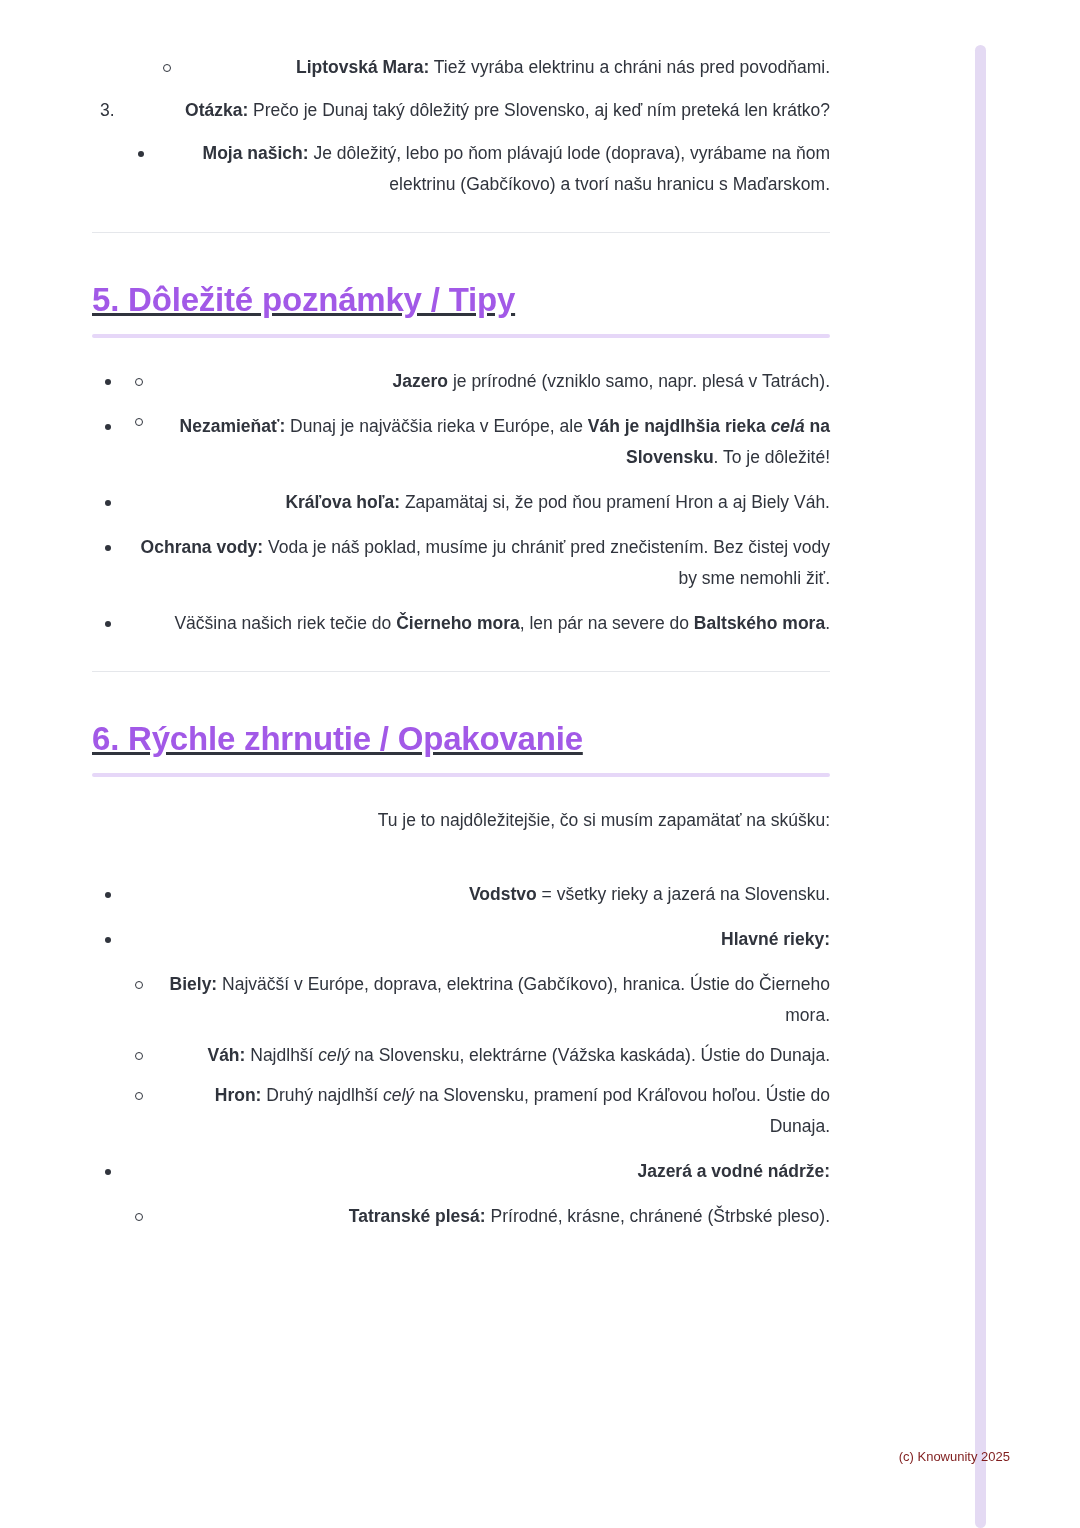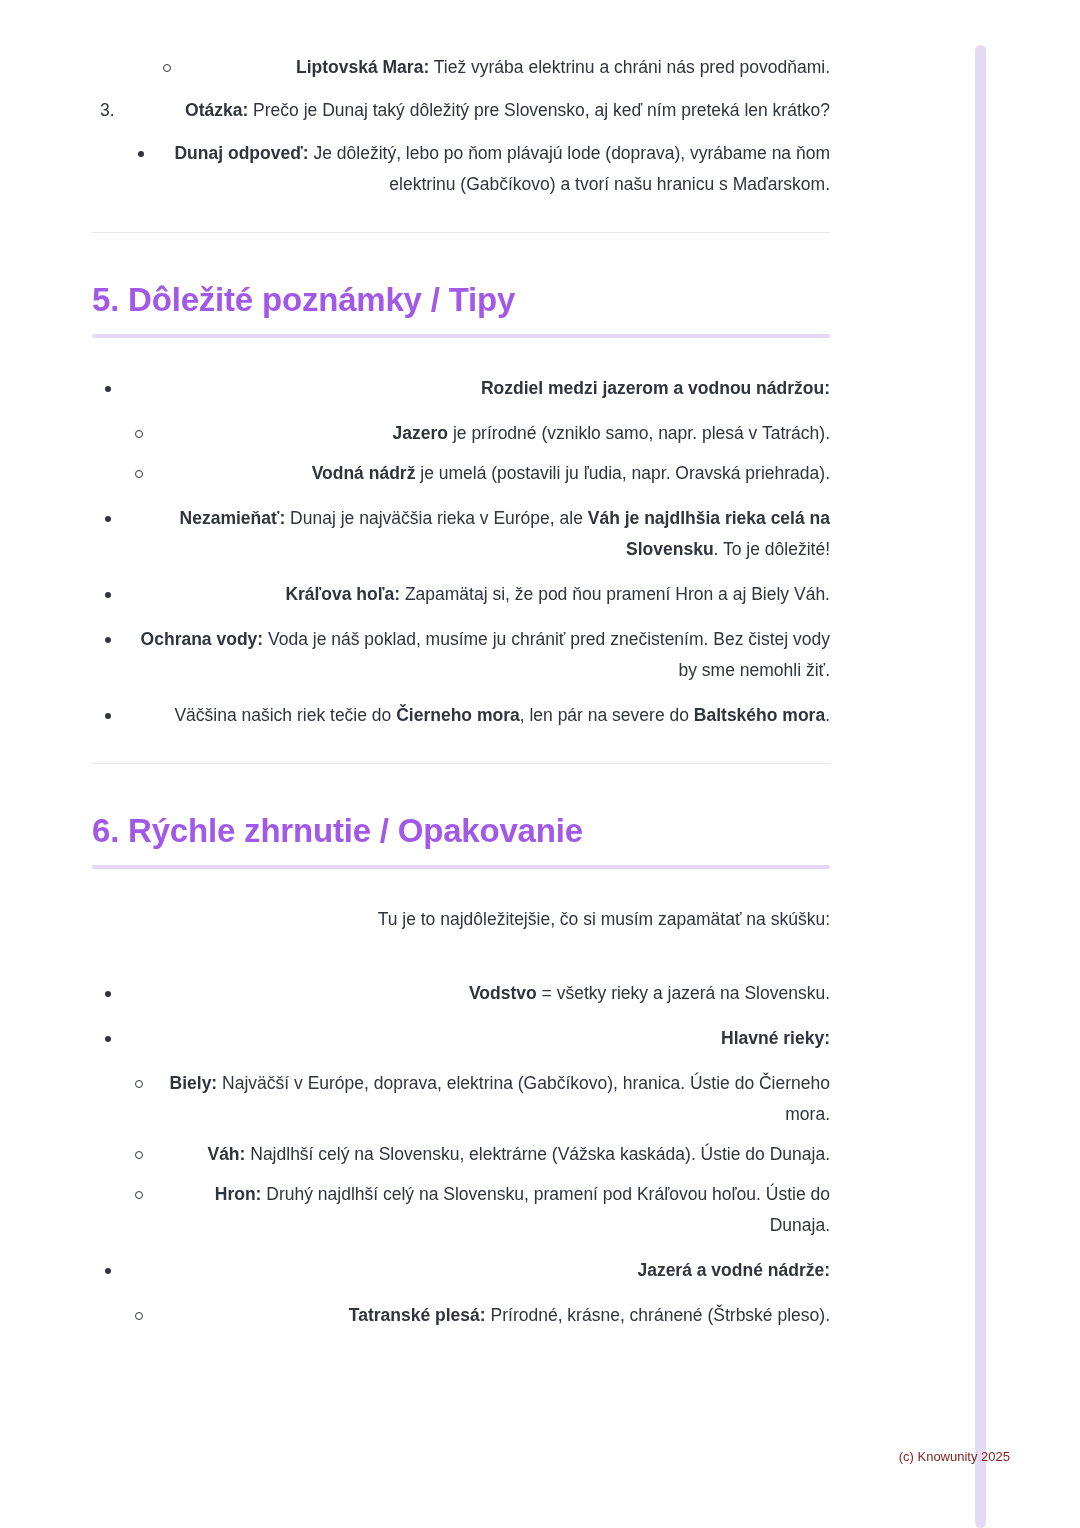--- a/index.html
+++ b/index.html
@@ -39,24 +39,24 @@
   .marker { position: absolute; }
   .dot  { width: 6px; height: 6px; border-radius: 50%; background: #30343d; top: 13px; }
   .ring { width: 8px; height: 8px; border-radius: 50%; border: 1.7px solid #30343d; top: 12px; background: transparent; }
   .pl-b0 .dot    { left: 13px; }
   .pl-bsub .dot  { left: 46px; }
   .pl-c1 .ring   { left: 43px; }
   .pl-c2 .ring   { left: 71px; }
   .num { left: 8px; top: 0; }
 
   .b { font-weight: 700; }
-  .i { }
+  .i { font-style: italic; }
 
   
-  .block-heading { margin-top: 46px; margin-bottom: 35px; }
+  .block-heading { margin-top: 46px; margin-bottom: 28px; text-decoration: underline; }
   .heading {
     font-size: 33px;
     line-height: 42px;
     font-weight: 700;
     color: #a259e7;
     letter-spacing: -0.2px;
   }
   .heading-underline {
     height: 4px;
     width: 100%;
@@ -87,29 +87,29 @@
     z-index: 3;
   }
 </style>
 </head>
 <body>
 
 <div class="page">
   <div class="content">
       <div class="row row-circle pl-c2"><span class="marker ring"></span><span class="runs"><span class="b">Liptovská Mara:</span><span> Tiež vyrába elektrinu a chráni nás pred povodňami.</span></span></div>
       <div class="row row-num pl-num"><span class="marker num">3.</span><span class="runs"><span class="b">Otázka:</span><span> Prečo je Dunaj taký dôležitý pre Slovensko, aj keď ním preteká len krátko?</span></span></div>
-      <div class="row row-bullet pl-bsub"><span class="marker dot"></span><span class="runs"><span class="b">Dunaj odpoveď:</span><span> Je dôležitý, lebo po ňom plávajú lode (doprava), vyrábame na ňom elektrinu (Gabčíkovo) a tvorí našu hranicu s Maďarskom.</span></span></div>
+      <div class="row row-bullet pl-bsub"><span class="marker dot"></span><span class="runs"><span class="b">Moja našich:</span><span> Je dôležitý, lebo po ňom plávajú lode (doprava), vyrábame na ňom elektrinu (Gabčíkovo) a tvorí našu hranicu s Maďarskom.</span></span></div>
       <div class="divider block-divider"></div>
       <div class="block-heading">
         <h2 class="heading">5. Dôležité poznámky / Tipy</h2>
         <div class="heading-underline"></div>
       </div>
-      <div class="row row-bullet pl-b0"><span class="marker dot"></span><span class="runs"><span class="b">Rozdiel medzi jazerom a vodnou nádržou:</span></span></div>
+      <div class="row row-bullet pl-b0"><span class="marker dot"></span></div>
       <div class="row row-circle pl-c1"><span class="marker ring"></span><span class="runs"><span class="b">Jazero</span><span> je prírodné (vzniklo samo, napr. plesá v Tatrách).</span></span></div>
-      <div class="row row-circle pl-c1"><span class="marker ring"></span><span class="runs"><span class="b">Vodná nádrž</span><span> je umelá (postavili ju ľudia, napr. Oravská priehrada).</span></span></div>
+      <div class="row row-circle pl-c1"><span class="marker ring"></span></div>
       <div class="row row-bullet pl-b0"><span class="marker dot"></span><span class="runs"><span class="b">Nezamieňať:</span><span> Dunaj je najväčšia rieka v Európe, ale </span><span class="b">Váh je najdlhšia rieka </span><span class="b i">celá</span><span class="b"> na Slovensku</span><span>. To je dôležité!</span></span></div>
       <div class="row row-bullet pl-b0"><span class="marker dot"></span><span class="runs"><span class="b">Kráľova hoľa:</span><span> Zapamätaj si, že pod ňou pramení Hron a aj Biely Váh.</span></span></div>
       <div class="row row-bullet pl-b0"><span class="marker dot"></span><span class="runs"><span class="b">Ochrana vody:</span><span> Voda je náš poklad, musíme ju chrániť pred znečistením. Bez čistej vody by sme nemohli žiť.</span></span></div>
       <div class="row row-bullet pl-b0"><span class="marker dot"></span><span class="runs"><span>Väčšina našich riek tečie do </span><span class="b">Čierneho mora</span><span>, len pár na severe do </span><span class="b">Baltského mora</span><span>.</span></span></div>
       <div class="divider block-divider"></div>
       <div class="block-heading">
         <h2 class="heading">6. Rýchle zhrnutie / Opakovanie</h2>
         <div class="heading-underline"></div>
       </div>
       <div class="row row-para"><span class="runs"><span>Tu je to najdôležitejšie, čo si musím zapamätať na skúšku:</span></span></div>

